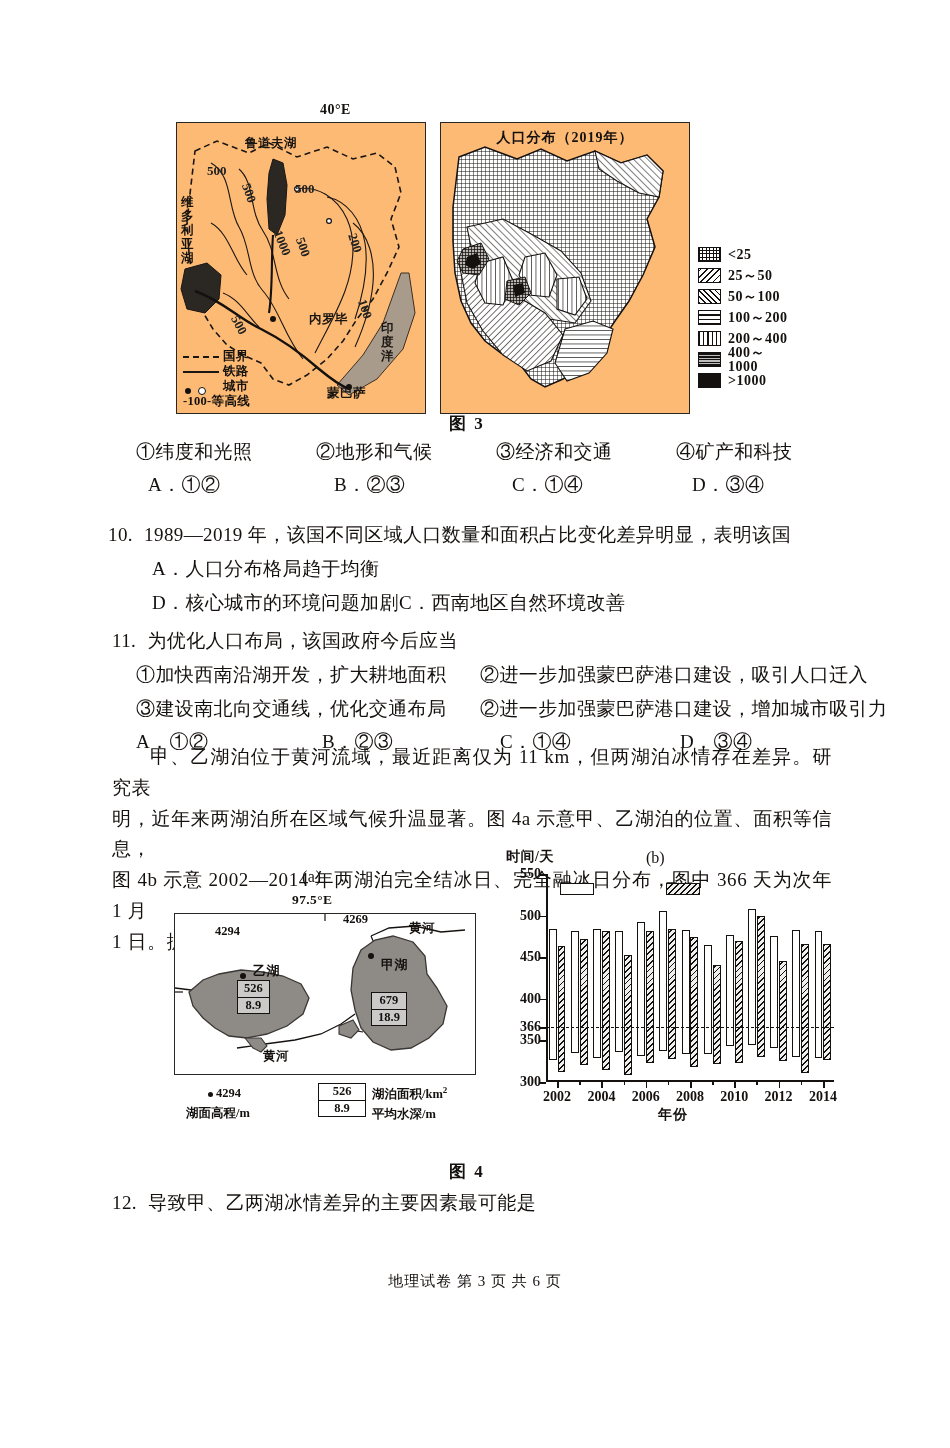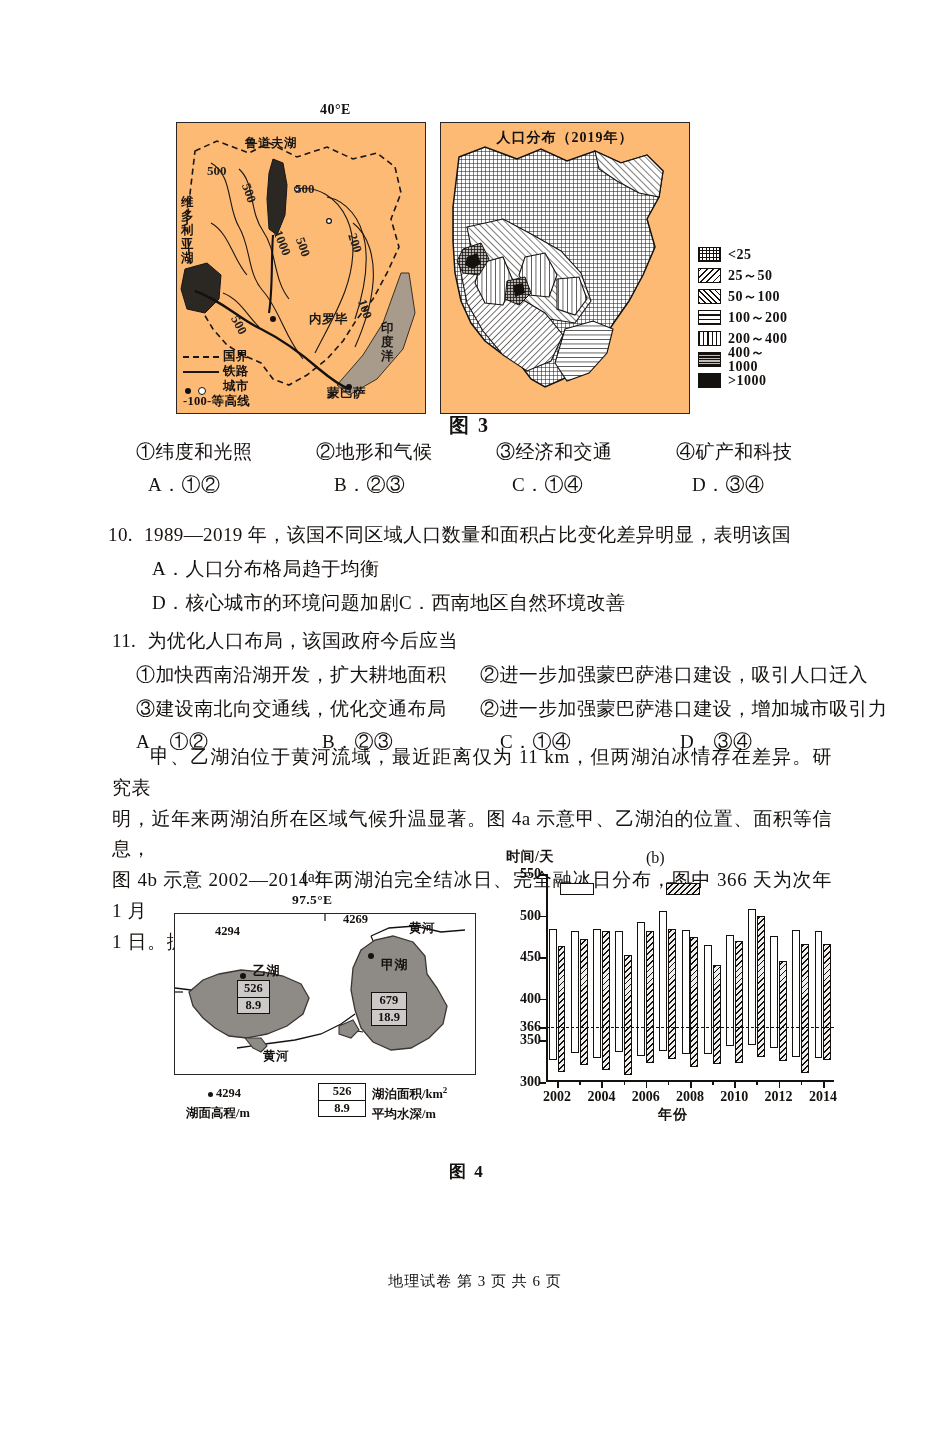--- a/index.html
+++ b/index.html
@@ -50,21 +50,21 @@
      repeating-linear-gradient(90deg,#15110f 0 1.1px,transparent 1.1px 3.4px),#fff;}
   .p-bdiag{background:repeating-linear-gradient(-45deg,#15110f 0 1.1px,#fff 1.1px 4.4px);}
   .p-fdiag{background:repeating-linear-gradient(45deg,#15110f 0 1.2px,#fff 1.2px 4px);}
   .p-horz{background:repeating-linear-gradient(0deg,#15110f 0 1.3px,#fff 1.3px 4.2px);}
   .p-vert{background:repeating-linear-gradient(90deg,#15110f 0 1.3px,#fff 1.3px 4.2px);}
   .p-dense{background:
      repeating-linear-gradient(0deg,#15110f 0 1.6px,#bdbdbd 1.6px 2.8px),
      repeating-linear-gradient(90deg,#15110f 0 1.6px,#bdbdbd 1.6px 2.8px);}
   .p-solid{background:#15110f;}
 
-  #fig3-cap{position:absolute;left:449px;top:412px;font-size:20px;font-weight:bold;letter-spacing:2px;}
+  #fig3-cap{position:absolute;left:449px;top:412px;font-size:17px;font-weight:bold;letter-spacing:2px;}
 
   
   #q9{position:absolute;left:112px;top:437px;width:730px;}
   #q10{position:absolute;left:108px;top:520px;width:740px;}
   #q11{position:absolute;left:112px;top:626px;width:740px;}
   #para-lake{position:absolute;left:112px;top:742px;width:720px;}
   #q12{position:absolute;left:112px;top:1188px;width:740px;}
 
   .qline{white-space:nowrap;}
   .qhead{margin-bottom:5px;}
@@ -500,16 +500,20 @@
       <span class="sw bar yi"></span>
       <span>乙湖</span>
     </div>
 
     <div id="xtitle">年份</div>
   </div>
 
   <div id="fig4-cap">图 4</div>
 
   <div id="q12" class="qnum">
+    <div class="qhead qline">
+      <span>12.</span>
+      <span class="qstem" style="margin-left:6px;">导致甲、乙两湖冰情差异的主要因素最可能是</span>
+    </div>
   </div>
 
   <div id="footer">地理试卷 第 3 页 共 6 页</div>
 </div>
 
 </body></html>

